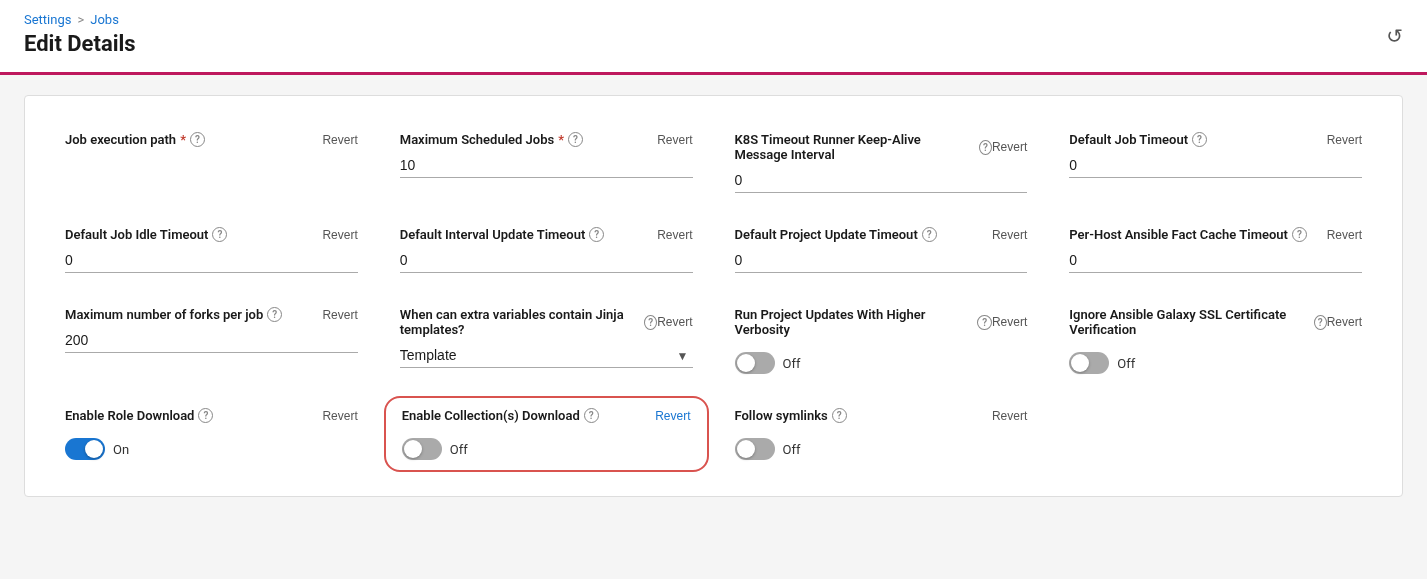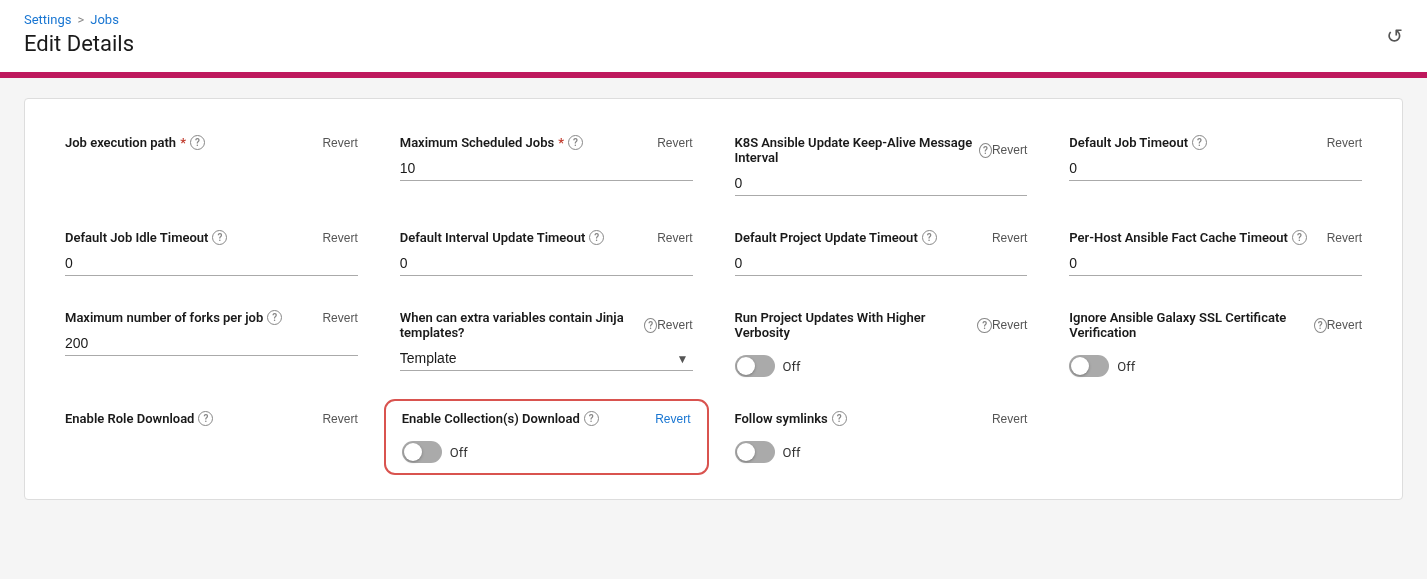--- a/index.html
+++ b/index.html
@@ -5,42 +5,42 @@
     * { box-sizing: border-box; margin: 0; padding: 0; }
     body {
       font-family: -apple-system, BlinkMacSystemFont, "Segoe UI", Roboto, sans-serif;
       background: #f5f5f5;
       color: #1a1a1a;
       font-size: 14px;
     }
     .page-header {
       background: #fff;
       padding: 12px 24px 16px;
-      border-bottom: 6px solid #be185d;
+      border-bottom: 3px solid #be185d;
     }
     .breadcrumb {
       display: flex;
       align-items: center;
       gap: 6px;
       font-size: 13px;
       margin-bottom: 4px;
     }
     .breadcrumb-link {
       color: #1976d2;
       cursor: pointer;
     }
     .breadcrumb-sep {
       color: #888;
     }
     .breadcrumb-current {
       color: #1976d2;
     }
     .page-title {
       font-size: 22px;
-      font-weight: 400;
+      font-weight: 700;
       color: #1a1a1a;
     }
     .history-btn {
       position: absolute;
       top: 24px;
       right: 24px;
       background: none;
       border: none;
       cursor: pointer;
       font-size: 20px;
@@ -187,21 +187,21 @@
       right: 4px;
       top: 50%;
       transform: translateY(-50%);
       font-size: 12px;
       color: #555;
       pointer-events: none;
     }
     
     .highlighted-group {
       border: 2px solid #d9534f;
-      border-radius: 11px;
+      border-radius: 16px;
       padding: 10px 16px;
     }
   </style>
 </head>
 <body>
 
 <div style="position:relative;">
   <div class="page-header">
     <div class="breadcrumb">
       <span class="breadcrumb-link">Settings</span>
@@ -235,21 +235,21 @@
               <i class="help-icon">?</i>
             </span>
             <button class="revert-btn">Revert</button>
           </div>
           <input class="form-input" type="text" value="10" style="">
         </div>
 
         <div class="form-group">
           <div class="form-group-label-row">
             <span class="form-label">
-              <span>K8S Ansible Update Keep-Alive Message Interval</span>
+              <span>K8S Timeout Runner Keep-Alive Message Interval</span>
               <i class="help-icon">?</i>
             </span>
             <button class="revert-btn">Revert</button>
           </div>
           <input class="form-input" type="text" value="0" style="">
         </div>
 
         <div class="form-group">
           <div class="form-group-label-row">
             <span class="form-label">
@@ -373,20 +373,29 @@
         </div>
 
         <div class="form-group">
           <div class="form-group-label-row">
             <span class="form-label">
               <span>Enable Role Download</span>
               <i class="help-icon">?</i>
             </span>
             <button class="revert-btn">Revert</button>
           </div>
+          <div class="toggle-wrapper">
+            <label class="toggle">
+              <input type="checkbox" checked="" style="">
+              <div class="toggle-track on">
+                <div class="toggle-thumb on"></div>
+              </div>
+            </label>
+            <span class="toggle-label">On</span>
+          </div>
         </div>
 
         <div class="form-group highlighted-group">
           <div class="form-group-label-row">
             <span class="form-label">
               <span>Enable Collection(s) Download</span>
               <i class="help-icon">?</i>
             </span>
             <button class="revert-btn blue">Revert</button>
           </div>

